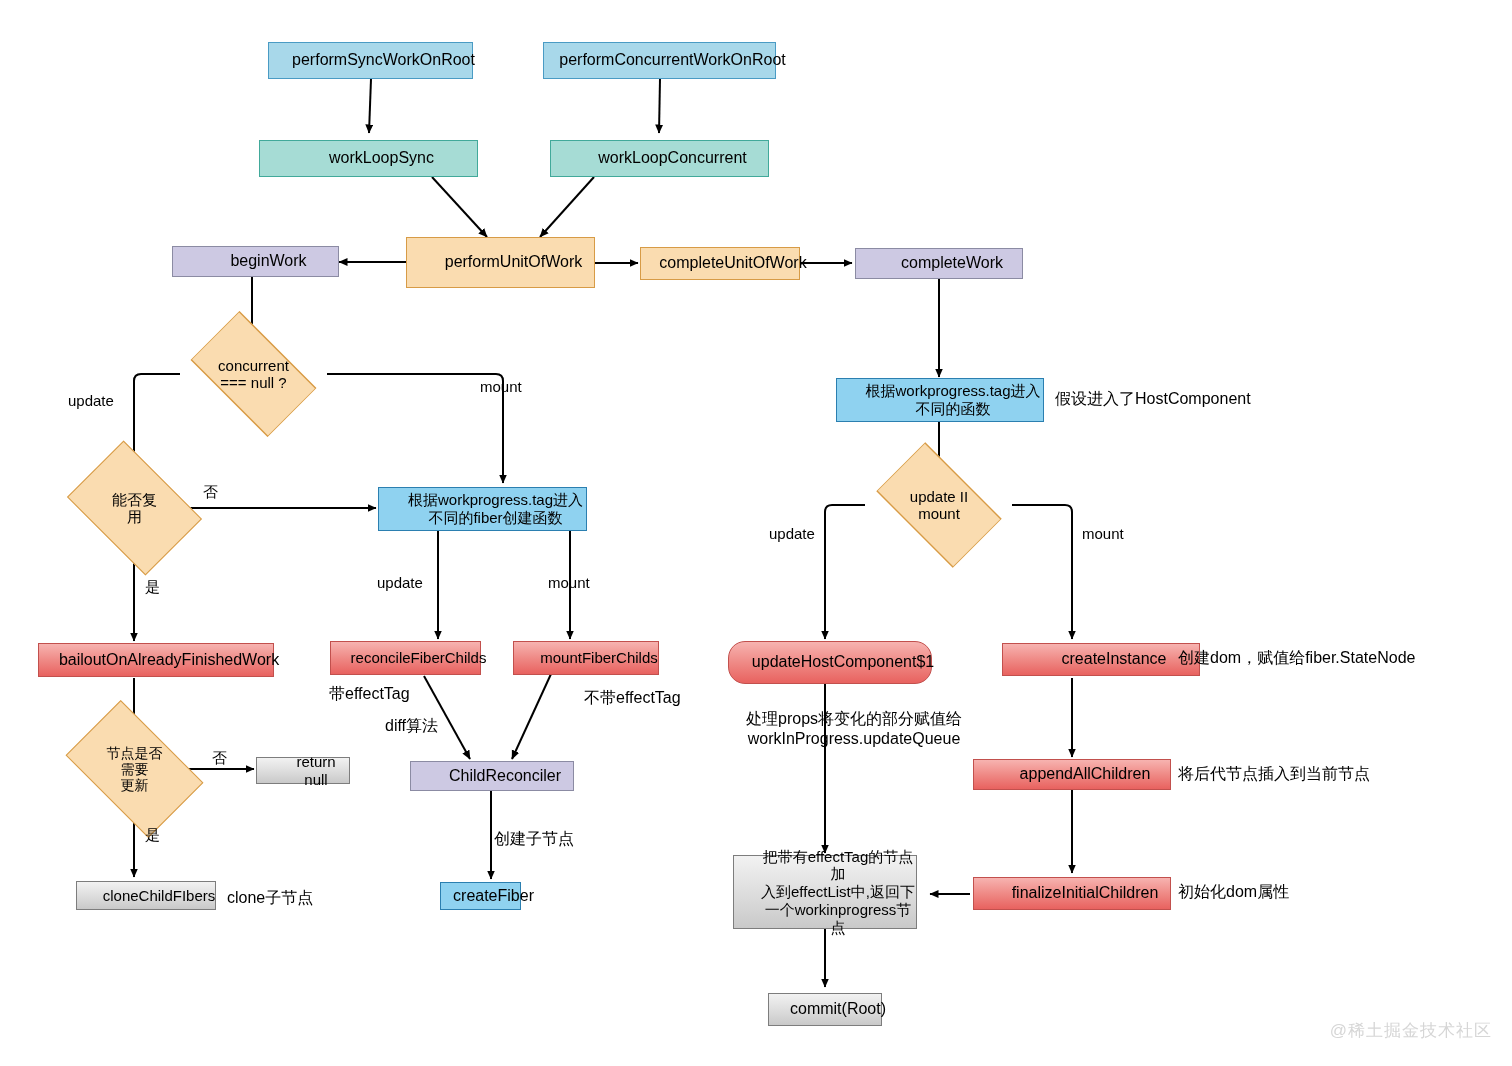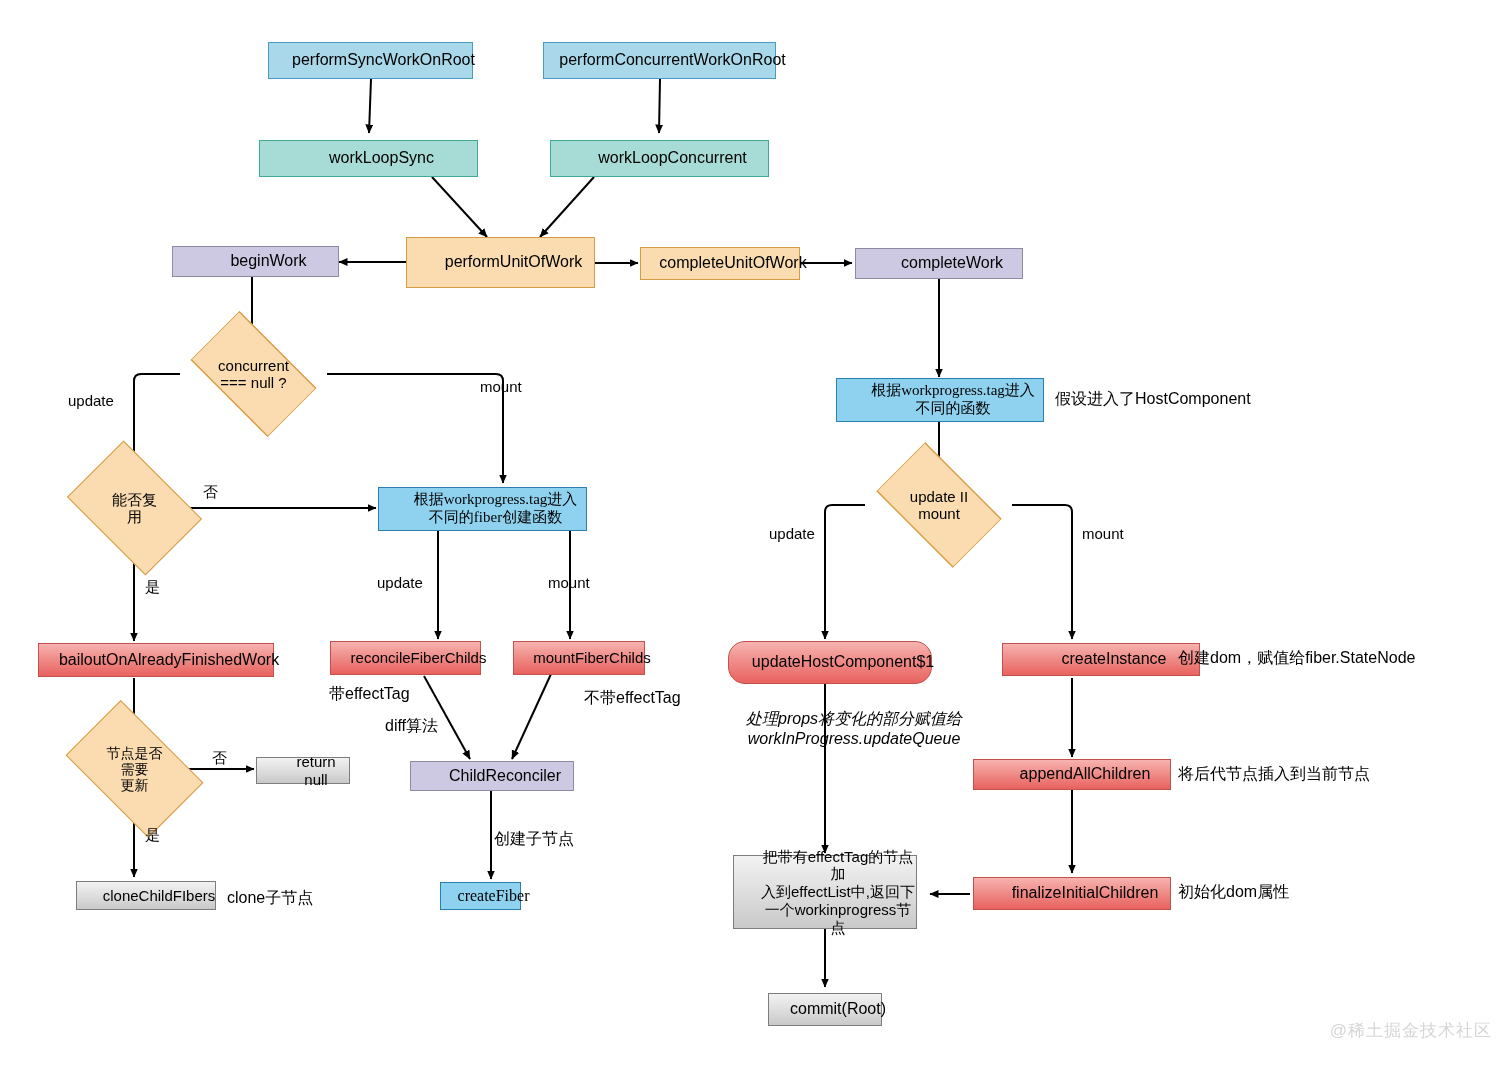--- a/index.html
+++ b/index.html
@@ -49,21 +49,20 @@
     background: #fadcb0;
     border: 1px solid #d79b46;
   }
   .n-purple {
     background: #cdc9e3;
     border: 1px solid #8b8ba3;
   }
   .n-skyblue {
     background: #8fd2f0;
     border: 1px solid #2b7fb0;
-    font-family: Liberation Serif, serif;
   }
   .n-red {
     background: linear-gradient(to bottom, #f7b3b0 0%, #ef8a86 50%, #e8625f 100%);
     border: 1px solid #c2504d;
   }
   .n-gray {
     background: linear-gradient(to bottom, #f2f2f2 0%, #dcdcdc 55%, #c9c9c9 100%);
     border: 1px solid #7d7d7d;
   }
   
@@ -254,21 +253,21 @@
   </div>
 
   <div class="node n-red" style="left:38px; top:643px; width:236px; height:34px;">
     <span>bailoutOnAlreadyFinishedWork</span>
   </div>
 
   <div class="node n-red" style="left:330px; top:641px; width:151px; height:34px; font-size:15px;">
     <span>reconcileFiberChilds</span>
   </div>
 
-  <div class="node n-red" style="left:513px; top:641px; width:132px; height:34px; font-size:15px;">
+  <div class="node n-red" style="left:513px; top:641px; width:146px; height:34px; font-size:15px;">
     <span>mountFiberChilds</span>
   </div>
 
   <div class="diamond" style="left:76px; top:730px; width:117px; height:78px;">
     <div class="dshape"></div>
     <div class="dlabel" style="font-size:14px;">节点是否需要
 更新</div>
   </div>
 
   <div class="node n-gray" style="left:256px; top:757px; width:94px; height:27px; font-size:15px;">
@@ -338,21 +337,21 @@
   <div class="anno" style="left:329px; top:684px;">带effectTag</div>
 
   <div class="anno" style="left:584px; top:688px;">不带effectTag</div>
 
   <div class="anno" style="left:385px; top:716px;">diff算法</div>
 
   <div class="anno" style="left:494px; top:829px;">创建子节点</div>
 
   <div class="anno" style="left:227px; top:888px;">clone子节点</div>
 
-  <div class="anno" style="left:746px; top:709px; text-align:center;font-style:italic;">处理props将变化的部分赋值给
+  <div class="anno" style="left:746px; top:709px; text-align:center;">处理props将变化的部分赋值给
 workInProgress.updateQueue</div>
 
   <div class="anno" style="left:1178px; top:648px;">创建dom，赋值给fiber.StateNode</div>
 
   <div class="anno" style="left:1178px; top:764px;">将后代节点插入到当前节点</div>
 
   <div class="anno" style="left:1178px; top:882px;">初始化dom属性</div>
 
   <div class="watermark">@稀土掘金技术社区</div>
 

